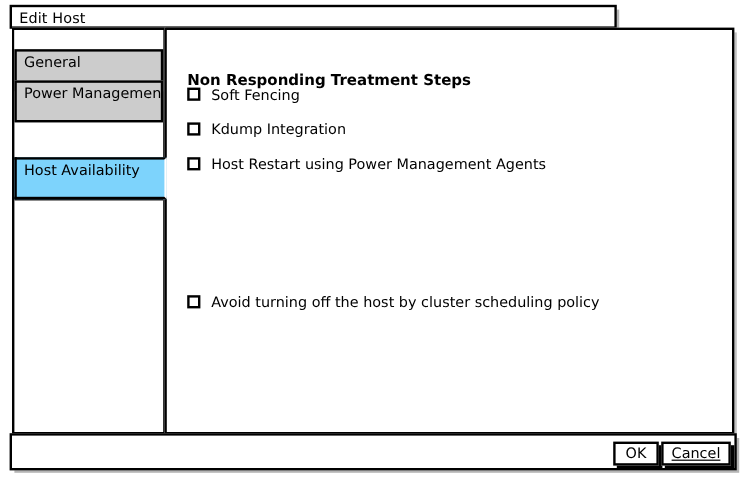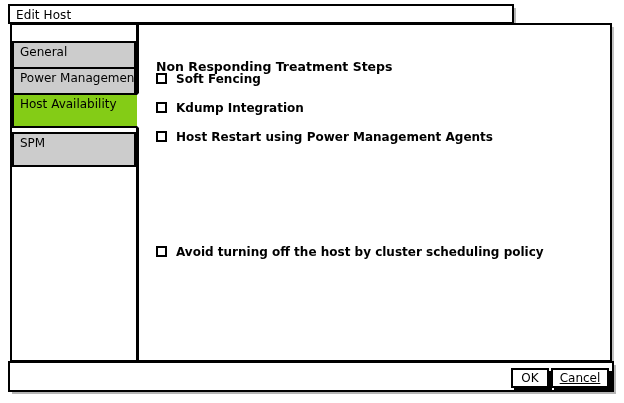--- a/index.html
+++ b/index.html
@@ -85,24 +85,25 @@
     box-sizing: border-box;
     border: 2px solid #000000;
     background: #cccccc;
     font-size: 12px;
     line-height: 18px;
     padding-left: 6px;
     white-space: nowrap;
     overflow: hidden;
   }
   .tab-item.active {
-    background: #84cc16;
+    background: #7dd3fc;
     border-right: 2px solid #ffffff;
     width: 127px;
     z-index: 5;
+    margin-top: 38px;
   }
 
   
   .content-panel {
     position: absolute;
     left: 129px;
     top: 0;
     width: 475px;
     height: 339px;
     box-sizing: border-box;
@@ -136,21 +137,20 @@
     border: 2px solid #000000;
     background: #ffffff;
   }
   .check-label {
     position: absolute;
     left: 20px;
     top: 0;
     font-size: 12px;
     line-height: 14px;
     white-space: nowrap;
-    font-weight: bold;
   }
 
   
   .footer {
     position: absolute;
     left: 0;
     top: 357px;
     width: 606px;
     height: 31px;
     box-sizing: border-box;

